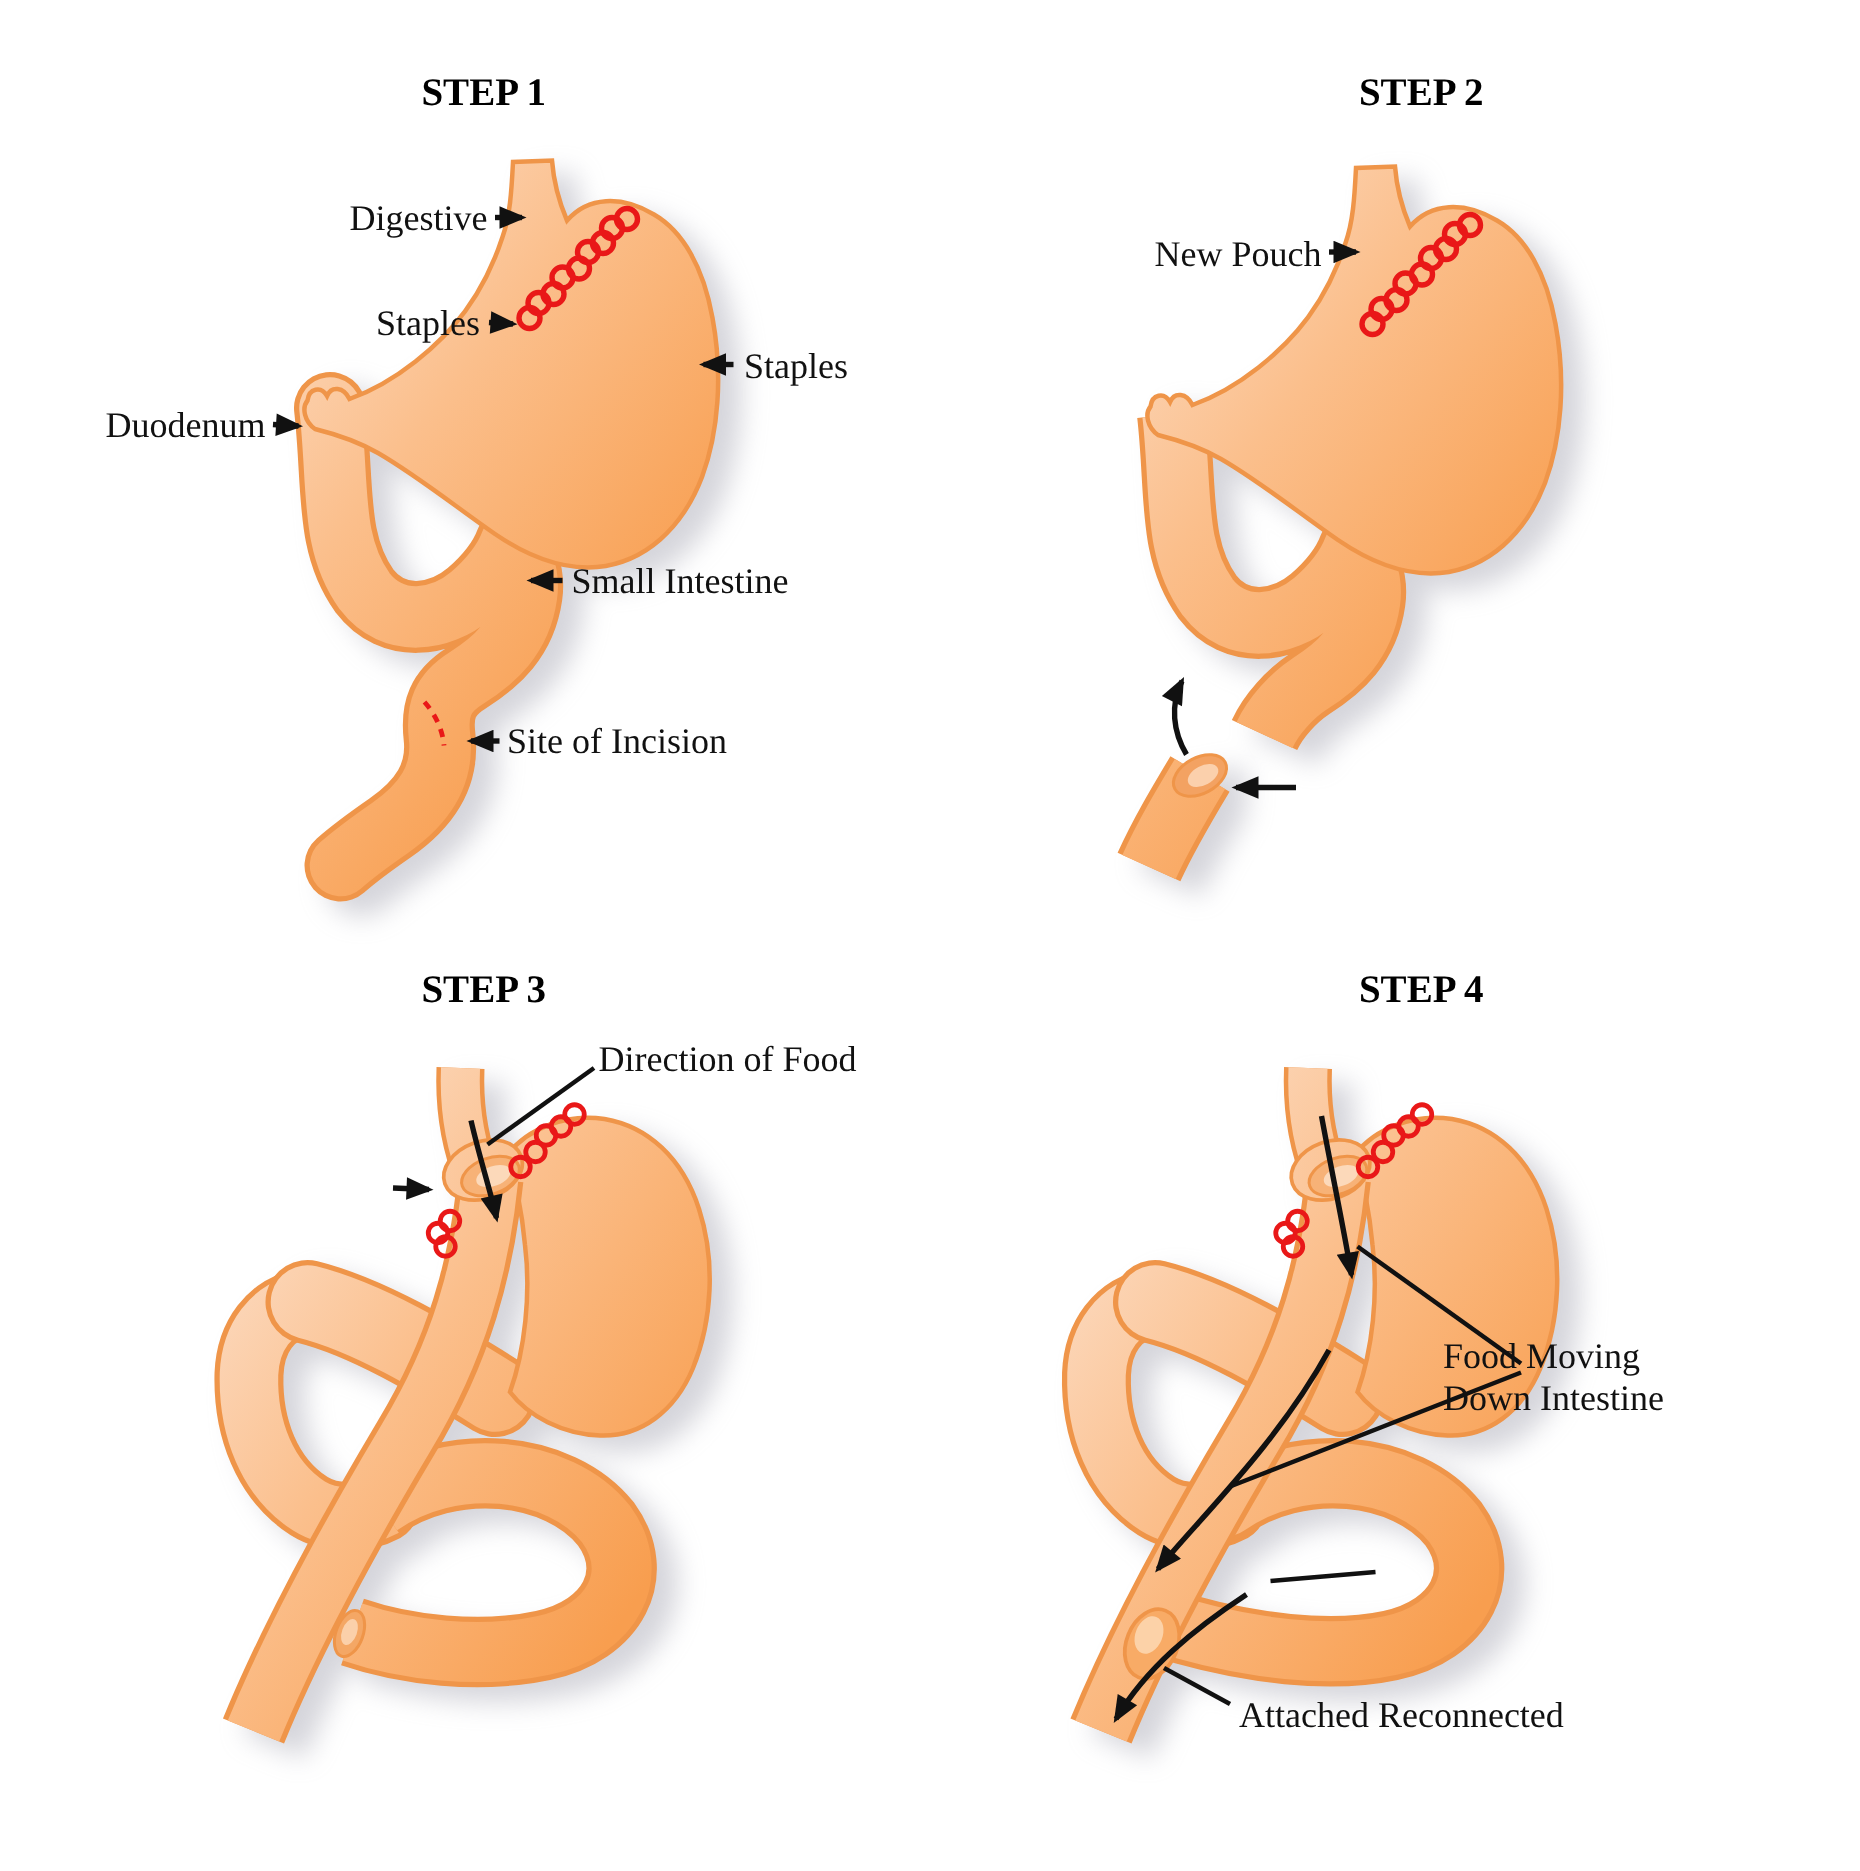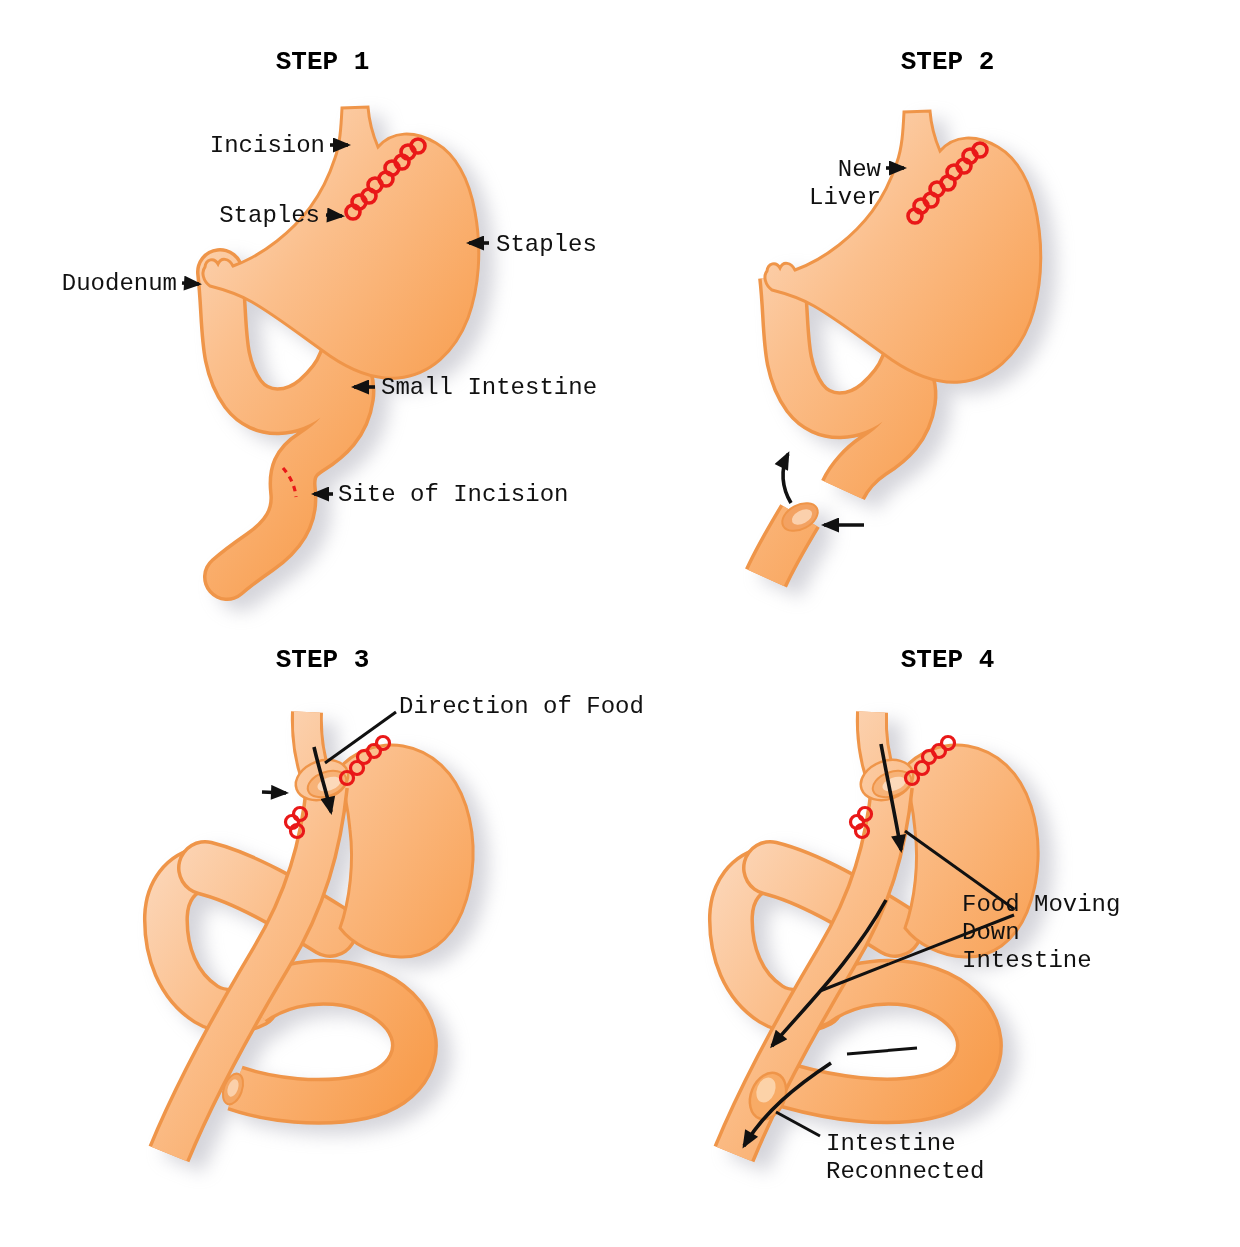--- a/index.html
+++ b/index.html
@@ -1,17 +1,17 @@
 <!DOCTYPE html>
 <html><head>
 <meta charset="utf-8">
 <style>
   html,body{margin:0;padding:0;background:#fff}
   .canvas{position:relative;width:1156px;height:1247px;background:#fff;
-          font-family:Liberation Mono, monospace;overflow:hidden}
+          font-family:Liberation Serif, serif;overflow:hidden}
   svg.art{position:absolute;left:0;top:0}
   .organ{filter:drop-shadow(14px 10px 9px rgba(145,145,160,.38))}
   .st circle{fill:none;stroke:#E91818;stroke-width:3.6}
   .st3 circle{fill:none;stroke:#E91818;stroke-width:3.2}
   .arr{fill:none;stroke:#111;stroke-width:3.6}
   .ldr{fill:none;stroke:#111;stroke-width:3}
   .lbl{position:absolute;font-size:24px;line-height:28px;color:#111}
   .ra{text-align:right}
   .ttl{position:absolute;width:185px;font-size:26px;font-weight:bold;text-align:center;color:#000}
   .ttl-1{left:230px;top:47px}   .ttl-2{left:855px;top:47px}
@@ -183,27 +183,27 @@
     <path class="ldr" d="M 1014,915 L 820,991"></path>
     <path class="ldr" d="M 917,1048 L 847,1054"></path>
     <path class="ldr" d="M 820,1136 L 776,1112"></path>
   </svg>
 
   <div class="ttl ttl-1">STEP 1</div>
   <div class="ttl ttl-2">STEP 2</div>
   <div class="ttl ttl-3">STEP 3</div>
   <div class="ttl ttl-4">STEP 4</div>
 
-  <div class="lbl ra lbl-esophagus">Incision</div>
+  <div class="lbl ra lbl-esophagus">Digestive</div>
   <div class="lbl ra lbl-staples">Staples</div>
   <div class="lbl lbl-stomach">Staples</div>
   <div class="lbl ra lbl-duodenum">Duodenum</div>
   <div class="lbl lbl-small-intestine">Small Intestine</div>
   <div class="lbl lbl-site-of-incision">Site of Incision</div>
 
-  <div class="lbl ra lbl-new-pouch">New Liver</div>
+  <div class="lbl ra lbl-new-pouch">New Pouch</div>
 
   <div class="lbl lbl-direction-of-food">Direction of Food</div>
 
   <div class="lbl lbl-food-moving">Food Moving Down Intestine</div>
-  <div class="lbl lbl-intestine-reconnected">Intestine Reconnected</div>
+  <div class="lbl lbl-intestine-reconnected">Attached Reconnected</div>
 
 </div>
 
 </body></html>

